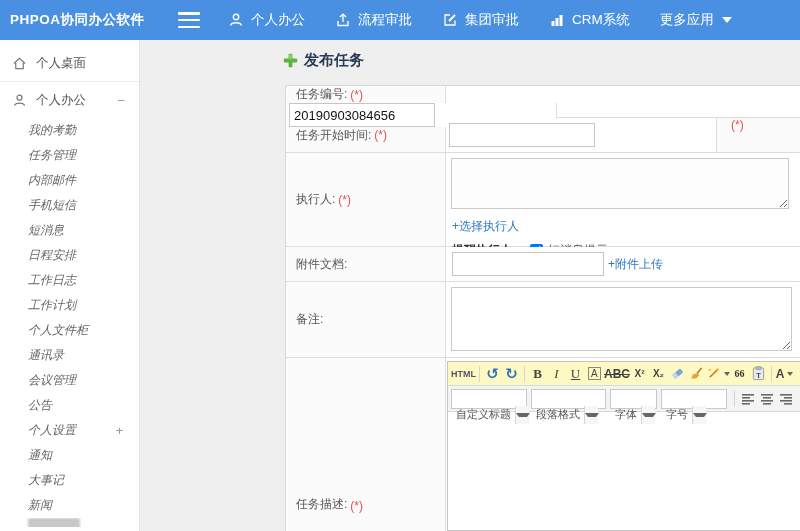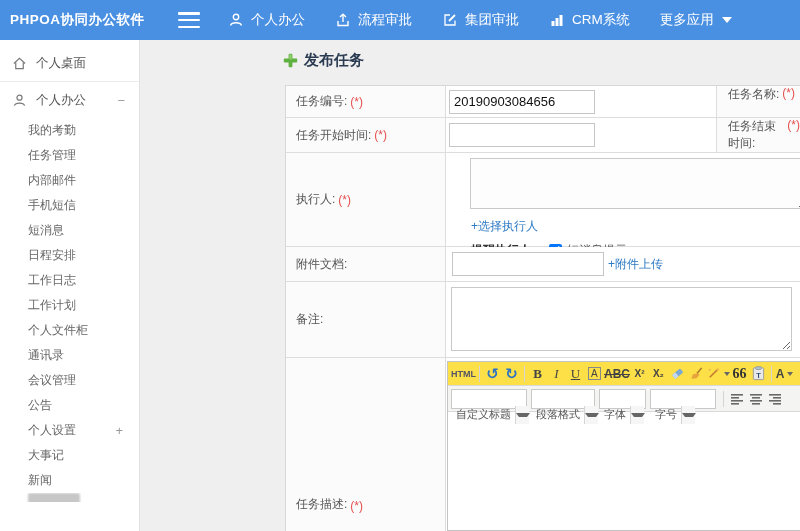--- a/index.html
+++ b/index.html
@@ -19,67 +19,67 @@
 
   
   .sidebar { position:absolute; left:0; top:40px; width:140px; height:491px; background:#fff; border-right:1px solid #e2e2e2; }
   .sb-top { height:25px; display:flex; align-items:center; padding:5px 10px 0 12px; font-size:12.5px; color:#555; cursor:pointer; margin-top:8px; }
   .sb-top svg { margin-right:9px; flex:none; }
   .sb-divider { border-bottom:1px solid #ececec; margin:8px 0 6px 0; }
   .sb-section { height:24px; display:flex; align-items:center; padding:0 10px 0 12px; font-size:12.5px; color:#555; cursor:pointer; }
   .sb-section svg { margin-right:9px; flex:none; }
   .sb-toggle { margin-left:auto; color:#999; font-size:13px; padding-right:4px; }
   .sb-sub { margin-top:6px; }
-  .sb-item { height:25px; line-height:25px; padding-left:28px; padding-right:12px; font-size:12px; color:#666; cursor:pointer; display:flex; }
+  .sb-item { height:25px; line-height:25px; padding-left:28px; padding-right:12px; font-size:12px; color:#666; cursor:pointer; display:flex;font-style:italic; }
   .sb-item .sb-toggle { margin-left:auto; }
   .sb-clip { height:9px; overflow:hidden; padding-left:28px; }
   .sb-clip i { display:block; width:52px; height:12px; background:#9a9a9a; opacity:.55; border-radius:2px; filter:blur(1px); }
 
   
   .page-title { position:absolute; left:283px; top:51px; display:flex; align-items:center; font-size:15px; font-weight:bold; color:#2b3b52; }
   .page-title svg { margin-right:6px; }
 
   .tbl { position:absolute; left:285px; top:85px; width:515px; height:446px; background:#fff; border:1px solid #d7d7d7; border-right:none; border-bottom:none; display:flex; flex-direction:column; font-size:12px; color:#555; }
   .row { display:flex; border-bottom:1px solid #ddd; flex:none; }
   .cell-label { width:160px; flex:none; background:#fbfbfb; border-right:1px solid #ddd; display:flex; align-items:center; padding-left:10px; }
   .cell-field { flex:1; background:#fff; position:relative; }
   .req { color:#e4504f; margin-left:3px; }
-  .r1 { height:32px; } .r2 { height:35px; } .r3 { height:94px;gap:19px; } .r4 { height:35px; } .r5 { height:76px; } .r6 { flex:1; border-bottom:none; }
+  .r1 { height:32px;flex-direction:column; } .r2 { height:35px; } .r3 { height:94px; } .r4 { height:35px; } .r5 { height:76px; } .r6 { flex:1; border-bottom:none; }
   .r1 .cell-field.mid, .r2 .cell-field.mid { flex:none; width:271px; border-right:1px solid #ddd; display:flex; align-items:center; }
   .cell-label2 { flex:1; background:#fbfbfb; display:flex; align-items:flex-start; padding-left:11px; }
   .txt-input { height:24px; border:1px solid #c6c6c6; background:#fff; font-size:13px; color:#111; padding:0 4px; font-family:"Liberation Sans",sans-serif; }
   .inp-taskno { width:146px; margin-left:3px; }
   .inp-start { width:146px; margin-left:3px; }
   .inp-attach { width:152px; margin-left:6px; }
   .link { color:#2d7ac4; font-size:12px; text-decoration:none; cursor:pointer; }
   .exec-area { width:338px; height:51px; margin:5px 0 0 5px; border:1px solid #c9c9c9; background:#fdfdfd; resize:both; font-family:"Liberation Sans",sans-serif; }
   .exec-link { display:block; margin:6px 0 0 6px; }
   .remind-line { display:flex; align-items:center; margin:7px 0 0 6px; }
   .remind-label { font-weight:bold; color:#333; font-size:12px; }
   .remind-line input { width:13px; height:13px; margin:0 5px 0 14px; }
   .attach-line { display:flex; align-items:center; height:100%; }
   .attach-line .link { margin-left:4px; }
   .remark-area { width:341px; height:64px; margin:5px 0 0 5px; border:1px solid #c9c9c9; background:#fff; resize:both; font-family:"Liberation Sans",sans-serif; }
   .r6 .cell-label { align-items:flex-end; padding-bottom:18px; }
 
   
   .editor { position:absolute; left:1px; top:3px; width:354px; border:1px solid #c3c3c3; background:#fff; }
-  .ed-toolbar { background:#fde047; border-bottom:1px solid #d9d9d9; display:flex; align-items:center; padding:2px 3px; height:24px; }
+  .ed-toolbar { background:#fef9c3; border-bottom:1px solid #d9d9d9; display:flex; align-items:center; padding:2px 3px; height:24px; }
   .ed-toolbar2 { background:#f4f4f2; border-bottom:1px solid #d9d9d9; display:flex; align-items:center; padding:2px 3px; height:26px; }
   .ed-btn { min-width:19px; height:19px; display:flex; align-items:center; justify-content:center; cursor:pointer; color:#444; font-size:12px; flex:none; }
   .ed-sep { width:1px; height:16px; background:#d4d4d4; margin:0 3px; flex:none; }
   .b-html { font-size:9px; font-weight:bold; color:#556; letter-spacing:0; }
   .b-undo,.b-redo { color:#2f74c0; font-size:15px; font-weight:bold; }
   .b-bold { font-family:"Liberation Serif",serif; font-weight:bold; font-size:13px; }
   .b-italic { font-family:"Liberation Serif",serif; font-style:italic; font-size:13px; }
   .b-under { font-family:"Liberation Serif",serif; font-size:13px; text-decoration:underline; }
   .b-fontbg { font-size:10px; border:1px solid #888; padding:0 2px; height:13px; line-height:12px; min-width:13px; }
   .b-strike { font-size:12px; text-decoration:line-through; font-weight:bold; }
   .b-supsub { font-size:10px; font-weight:bold; }
-  .b-quote { font-family:"Liberation Serif",serif; font-weight:bold; font-size:14px; color:#333; }
+  .b-quote { font-family:"Liberation Serif",serif; font-weight:bold; font-size:10px; color:#333; }
   .b-fore { font-size:12px; font-weight:bold; }
   .mini-caret { width:0; height:0; border-left:3.5px solid transparent; border-right:3.5px solid transparent; border-top:4px solid #666; margin-left:3px; }
   .dd { display:flex; align-items:center; border:1px solid #c9c9c9; background:#fff; height:20px; margin-right:4px; cursor:pointer; flex:none; }
   .dd span { font-size:11px; color:#555; padding:0 4px; white-space:nowrap;margin-top:32px; }
   .dd .dd-caret { width:14px; height:100%; border-left:1px solid #d5d5d5; display:flex; align-items:center; justify-content:center; background:#f6f6f6; }
   .ed-content { height:118px; background:#fff; }
 
   svg { display:block; }
 </style>
 </head>
@@ -184,20 +184,23 @@
           <span>会议管理</span>
         </div>
       <div class="sb-item">
           <span>公告</span>
         </div>
       <div class="sb-item">
           <span>个人设置</span>
           <span class="sb-toggle">+</span>
         </div>
       <div class="sb-item">
+          <span>通知</span>
+        </div>
+      <div class="sb-item">
           <span>大事记</span>
         </div>
       <div class="sb-item">
           <span>新闻</span>
         </div>
       <div class="sb-clip">
           <i></i>
         </div>
     </div>
   </aside>
@@ -229,21 +232,20 @@
 
     <div class="row r2">
       <div class="cell-label">
         <span>任务开始时间:</span>
           <span class="req">(*)</span>
       </div>
       <div class="cell-field mid">
         <input class="txt-input inp-start" type="text" style="">
       </div>
       <div class="cell-label2">
-        <span>任务结束时间:</span>
           <span class="req">(*)</span>
       </div>
     </div>
 
     <div class="row r3">
       <div class="cell-label">
         <span>执行人:</span>
           <span class="req">(*)</span>
       </div>
       <div class="cell-field">
@@ -338,21 +340,21 @@
             </span>
           </div>
 
           <div class="ed-toolbar2">
             <span class="dd" style="width:76px;">
                 <span>自定义标题</span>
                 <span class="dd-caret">
                   <span class="mini-caret" style="margin:0;"></span>
                 </span>
               </span>
-            <span class="dd" style="width:64px;">
+            <span class="dd" style="width:75px;">
                 <span>段落格式</span>
                 <span class="dd-caret">
                   <span class="mini-caret" style="margin:0;"></span>
                 </span>
               </span>
             <span class="dd" style="width:47px;">
                 <span>字体</span>
                 <span class="dd-caret">
                   <span class="mini-caret" style="margin:0;"></span>
                 </span>

